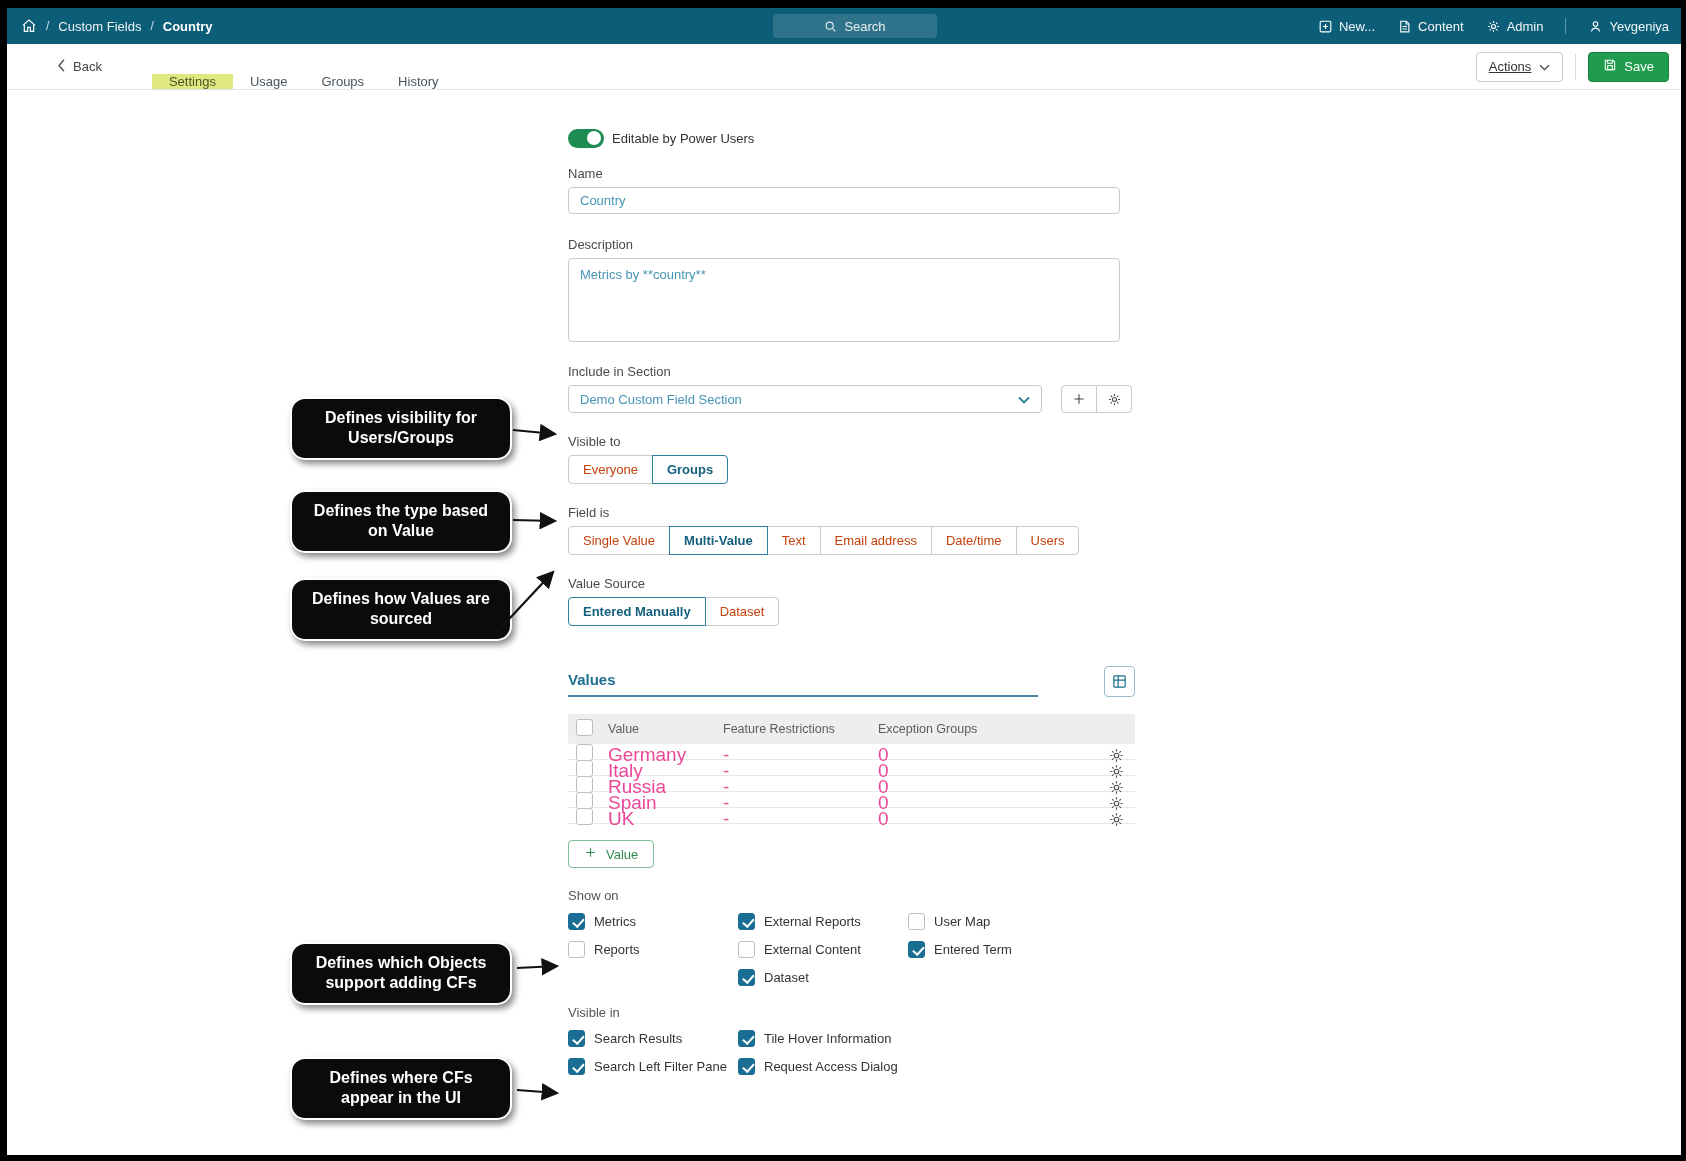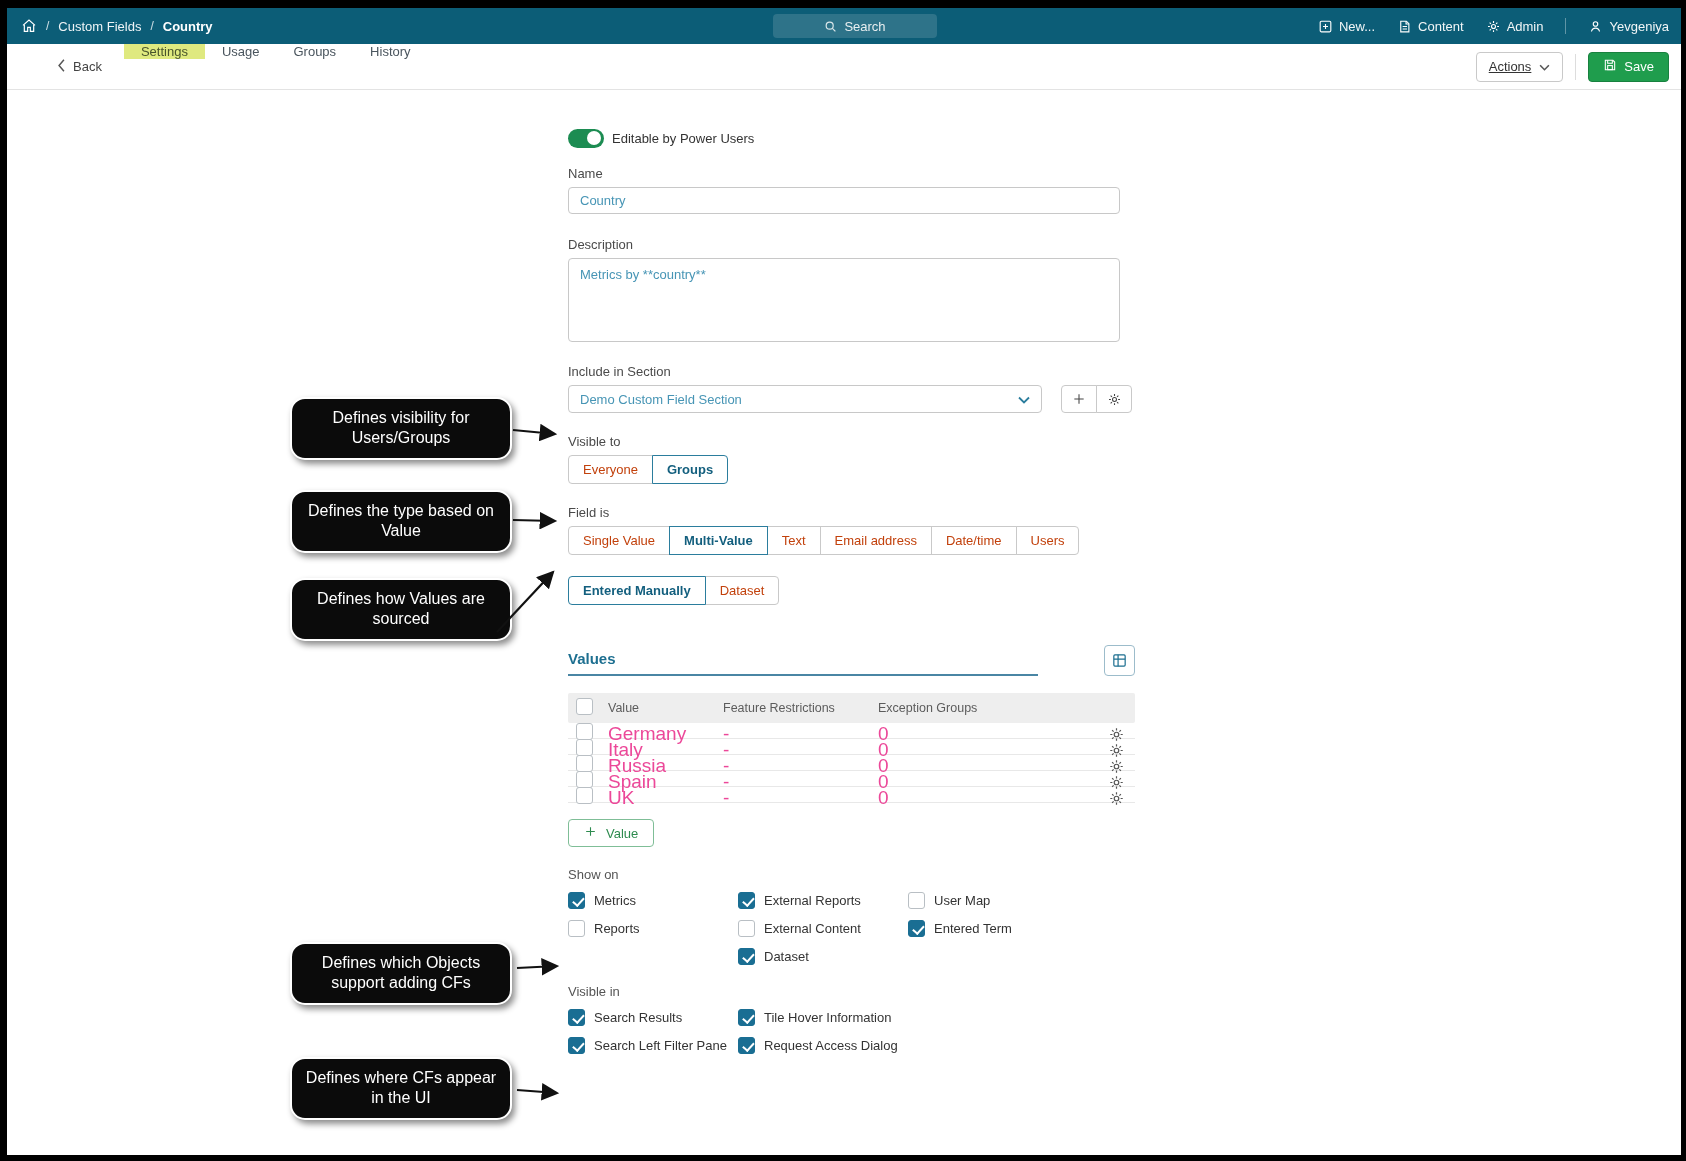--- a/index.html
+++ b/index.html
@@ -26,21 +26,21 @@
   .nav-right { margin-left:auto; display:flex; align-items:center; gap:22px; }
   .nav-item { display:flex; align-items:center; gap:6px; cursor:pointer; white-space:nowrap; }
   .nav-divider { width:1px; height:16px; background:rgba(255,255,255,.35); }
   .nicon { display:inline-flex; }
   
   .toolbar {
     height:46px; background:#fff; border-bottom:1px solid #e3e3e3;
     display:flex; align-items:stretch; padding:0 12px 0 50px; font-size:13px; color:#3e4a54;
   }
   .back-btn { display:flex; align-items:center; gap:7px; cursor:pointer; margin-right:22px; color:#444; }
-  .tabs { display:flex; align-items:flex-start; }
+  .tabs { display:flex; align-items:flex-end;margin-left:28px; }
   .tab { display:flex; align-items:center; padding:0 17px; cursor:pointer; color:#4a555e; }
   .tab.active { background:var(--tabhl,#dfe97f); color:#49542c; }
   .toolbar-right { margin-left:auto; display:flex; align-items:center; gap:12px; }
   .actions-btn {
     height:30px; border:1px solid #c9c9c9; background:#fff; border-radius:4px;
     display:flex; align-items:center; gap:8px; padding:0 12px; font-size:13px; color:#333; cursor:pointer;text-decoration:underline;
   }
   .tb-divider { width:1px; height:26px; background:#ddd; }
   .save-btn {
     height:30px; background:var(--green,#1f9d4d); border:1px solid #18813f; border-radius:4px;
@@ -125,21 +125,21 @@
   .check-grid { margin-top:8px; display:flex; }
   .check-col { display:flex; flex-direction:column; }
   .check-col.c0 { width:170px; }
   .check-col.c1 { width:170px; }
   .check-item { display:flex; align-items:center; gap:9px; height:20px; margin-bottom:8px; cursor:pointer; white-space:nowrap; }
   .check-label { font-size:13px; color:#333; }
   
   .callout {
     position:absolute; left:283px; width:222px; background:var(--callout,#0b0b0b); color:#fff;
     border:2px solid #fff; border-radius:15px; box-shadow:3px 4px 6px rgba(0,0,0,.45);
-    font-size:16px; font-weight:normal; text-align:center; padding:9px 10px; line-height:1.28;
+    font-size:16px; font-weight:bold; text-align:center; padding:9px 10px; line-height:1.28;
   }
   #arrow-layer { position:absolute; left:0; top:0; width:1674px; height:1147px; pointer-events:none; }
 </style>
 </head>
 <body>
 
 <div id="page">
 
   <div class="navbar">
     <div class="nav-left">
@@ -311,20 +311,21 @@
             <button class="seg-btn selected">Multi-Value</button>
             <button class="seg-btn">Text</button>
             <button class="seg-btn">Email address</button>
             <button class="seg-btn">Date/time</button>
             <button class="seg-btn">Users</button>
           </div>
       </div>
 
       
       <div class="seg-block">
+        <div class="f-label">Value Source</div>
         <div class="seg-group">
             <button class="seg-btn selected">Entered Manually</button>
             <button class="seg-btn">Dataset</button>
           </div>
       </div>
 
       
       <div class="values-header">
         <div class="values-title-wrap">
           <span class="values-title">Values</span>

